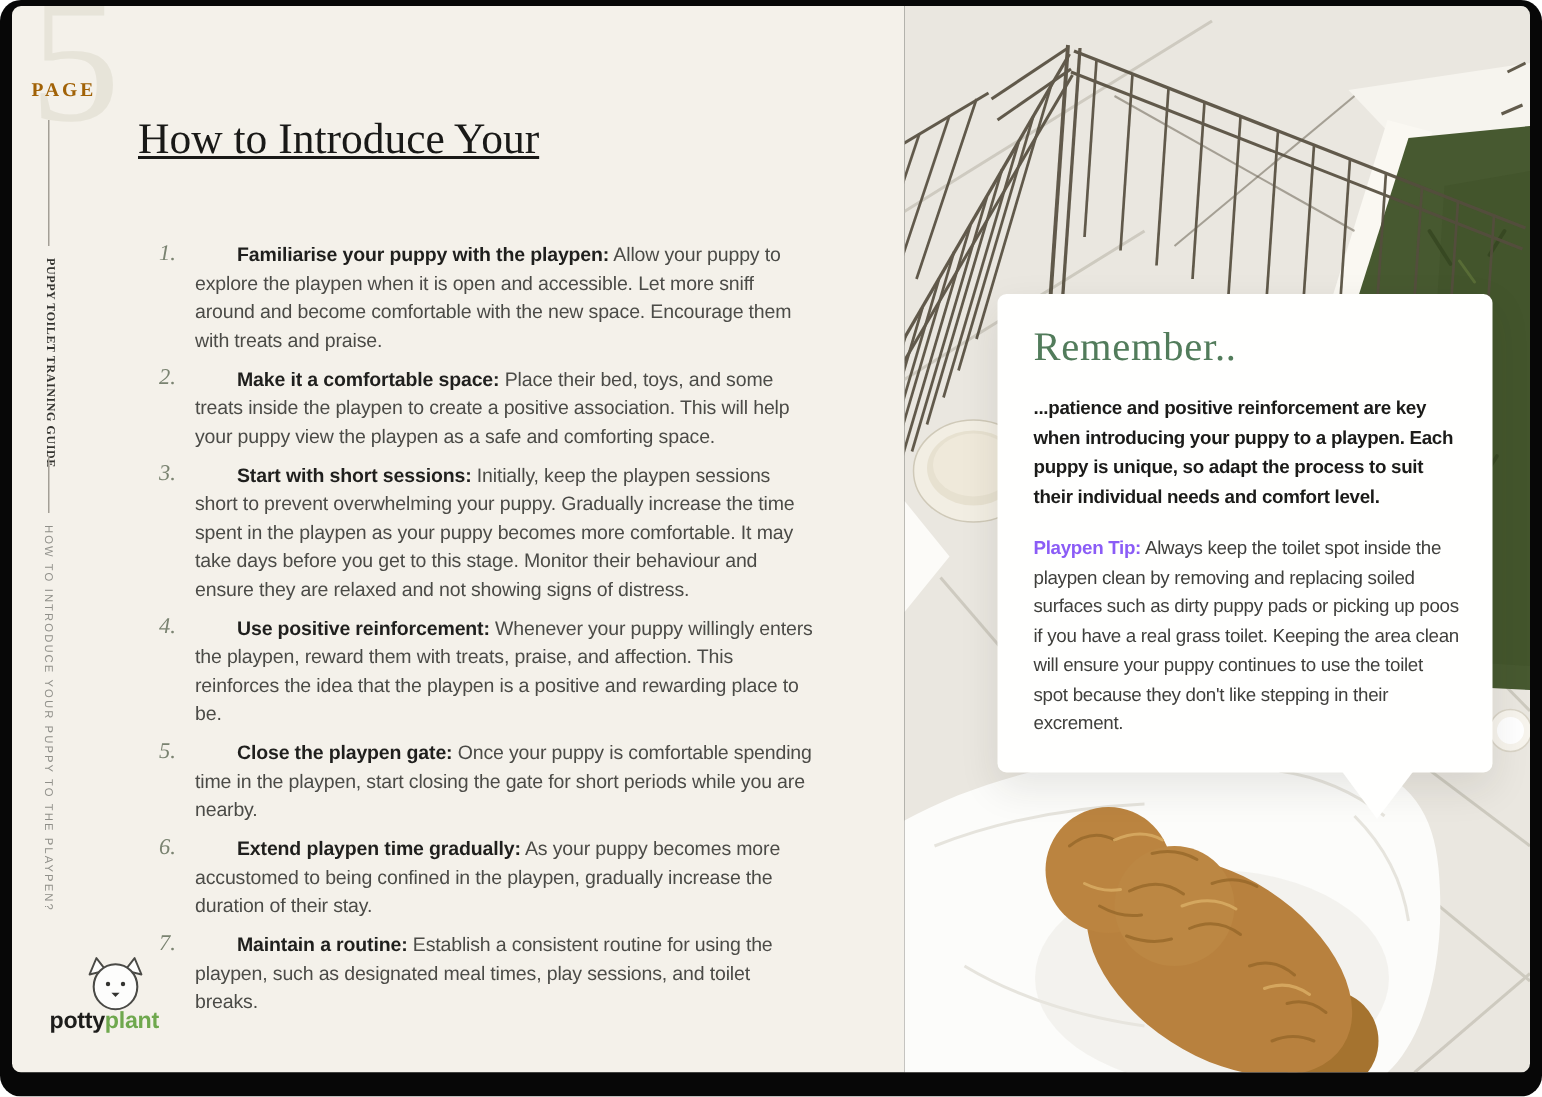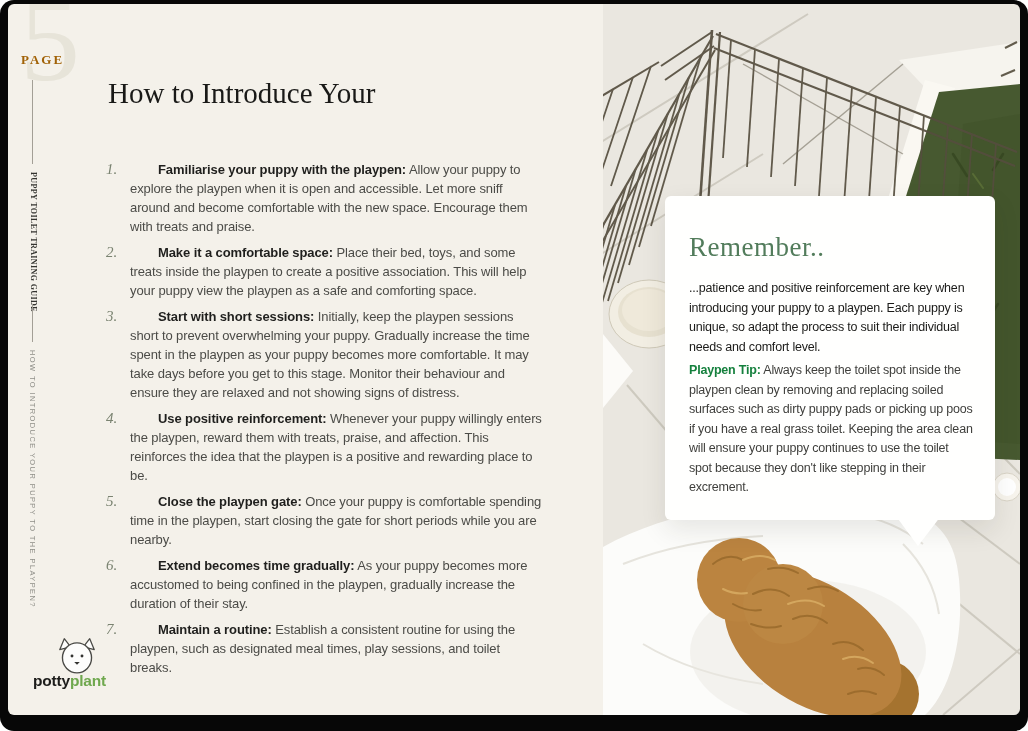--- a/index.html
+++ b/index.html
@@ -10,39 +10,39 @@
   
   .left-page{position:relative;width:595px;height:711px;background:#f4f1ea;flex-shrink:0;}
   .pagenum-big{position:absolute;left:12px;top:-24px;font-family:"Liberation Serif",serif;font-size:120px;line-height:1;color:#e7e4d9;}
   .page-label{position:absolute;left:13px;top:48px;font-family:"Liberation Serif",serif;font-size:13px;font-weight:bold;letter-spacing:2px;color:#a16207;}
   .vrule{position:absolute;left:24px;width:1px;background:#a39f96;}
   .vrule1{top:76px;height:84px;}
   .vrule2{top:300px;height:38px;}
   .vtext{position:absolute;transform-origin:0 0;transform:rotate(90deg);white-space:nowrap;}
   .vtext-serif{left:30px;top:168px;font-family:"Liberation Serif",serif;font-size:8px;font-weight:bold;letter-spacing:.4px;color:#33332f;}
   .vtext-sans{left:29px;top:346px;font-size:7.5px;letter-spacing:1.4px;color:#8f8f89;}
-  .doc-title{position:absolute;left:100px;top:72px;margin:0;font-family:"Liberation Serif",serif;font-weight:400;font-size:29px;line-height:34px;color:#191917;}
+  .doc-title{position:absolute;left:84px;top:72px;margin:0;font-family:"Liberation Serif",serif;font-weight:400;font-size:29px;line-height:34px;color:#191917;text-decoration:underline;}
   .steps{position:absolute;left:98px;top:156px;width:436px;margin:0;padding:0;list-style:none;}
   .steps li{display:flex;margin:0 0 7px 0;}
   .step-num{flex:0 0 24px;font-family:"Liberation Serif",serif;font-style:italic;font-size:15px;line-height:18px;color:#7a8371;}
   .step-body{flex:1;font-size:13px;line-height:19px;letter-spacing:-0.1px;color:#4b4b47;}
   .step-lead{font-weight:bold;color:#1f1f1d;margin-left:28px;}
   .logo{position:absolute;left:25px;top:632px;width:110px;height:60px;}
   .logo svg{position:absolute;left:20px;top:0;}
   .logo-text{position:absolute;left:0;top:36px;font-size:15.5px;font-weight:bold;letter-spacing:-0.2px;color:#1d1d1b;}
   .logo-green{color:#6fa84e;}
 
   
   .photo{position:relative;width:417px;height:711px;background:#eae7e0;overflow:hidden;}
   .photo svg.art{position:absolute;left:0;top:0;}
-  .callout{position:absolute;left:62px;top:192px;width:330px;min-height:314px;background:#fffffe;border-radius:6px;padding:36px 22px 22px 24px;box-shadow:0 10px 26px rgba(40,40,30,.10);}
+  .callout{position:absolute;left:62px;top:192px;width:330px;min-height:314px;background:#fffffe;border-radius:6px;padding:20px 22px 22px 24px;box-shadow:0 10px 26px rgba(40,40,30,.10);}
   .callout h2{margin:0 0 16px 0;font-family:"Liberation Serif",serif;font-weight:400;font-size:27px;letter-spacing:.5px;color:#527c5b;}
-  .callout .intro{margin:0 0 4px 0;font-size:12.5px;font-weight:normal;line-height:19.5px;letter-spacing:-0.2px;color:#1b1b19;}
+  .callout .intro{margin:0 0 15px 0;font-size:12.5px;font-weight:bold;line-height:19.5px;letter-spacing:-0.2px;color:#1b1b19;}
   .callout .tip{margin:0;font-size:12.5px;line-height:19.5px;letter-spacing:-0.2px;color:#3f3f3c;}
-  .callout .tip strong{color:#15803d;}
+  .callout .tip strong{color:#8b5cf6;}
   .callout-tail{position:absolute;left:287px;top:504px;width:0;height:0;border-left:28px solid transparent;border-right:29px solid transparent;border-top:38px solid #fffffe;}
 </style>
 </head>
 <body>
 
 <div class="frame">
   <div class="spread">
 
     <section class="left-page">
       <div class="pagenum-big">5</div>
@@ -72,21 +72,21 @@
         <li>
             <span class="step-num">4.</span>
             <span class="step-body"><span class="step-lead">Use positive reinforcement:</span> <span>Whenever your puppy willingly enters the playpen, reward them with treats, praise, and affection. This reinforces the idea that the playpen is a positive and rewarding place to be.</span></span>
           </li>
         <li>
             <span class="step-num">5.</span>
             <span class="step-body"><span class="step-lead">Close the playpen gate:</span> <span>Once your puppy is comfortable spending time in the playpen, start closing the gate for short periods while you are nearby.</span></span>
           </li>
         <li>
             <span class="step-num">6.</span>
-            <span class="step-body"><span class="step-lead">Extend becomes time gradually:</span> <span>As your puppy becomes more accustomed to being confined in the playpen, gradually increase the duration of their stay.</span></span>
+            <span class="step-body"><span class="step-lead">Extend playpen time gradually:</span> <span>As your puppy becomes more accustomed to being confined in the playpen, gradually increase the duration of their stay.</span></span>
           </li>
         <li>
             <span class="step-num">7.</span>
             <span class="step-body"><span class="step-lead">Maintain a routine:</span> <span>Establish a consistent routine for using the playpen, such as designated meal times, play sessions, and toilet breaks.</span></span>
           </li>
       </ol>
 
       <div class="logo">
         <svg width="48" height="40" viewBox="0 0 48 44">
           <path d="M10,3 L17,12 L5,15 Z" fill="#fdfdfc" stroke="#4a4a46" stroke-width="1.4" stroke-linejoin="round"></path>

